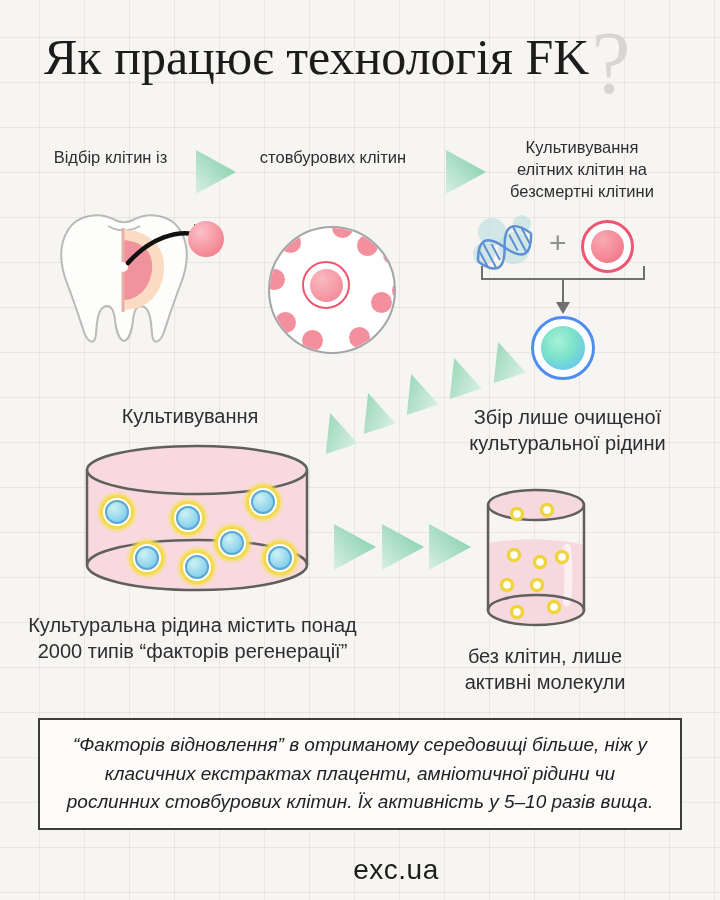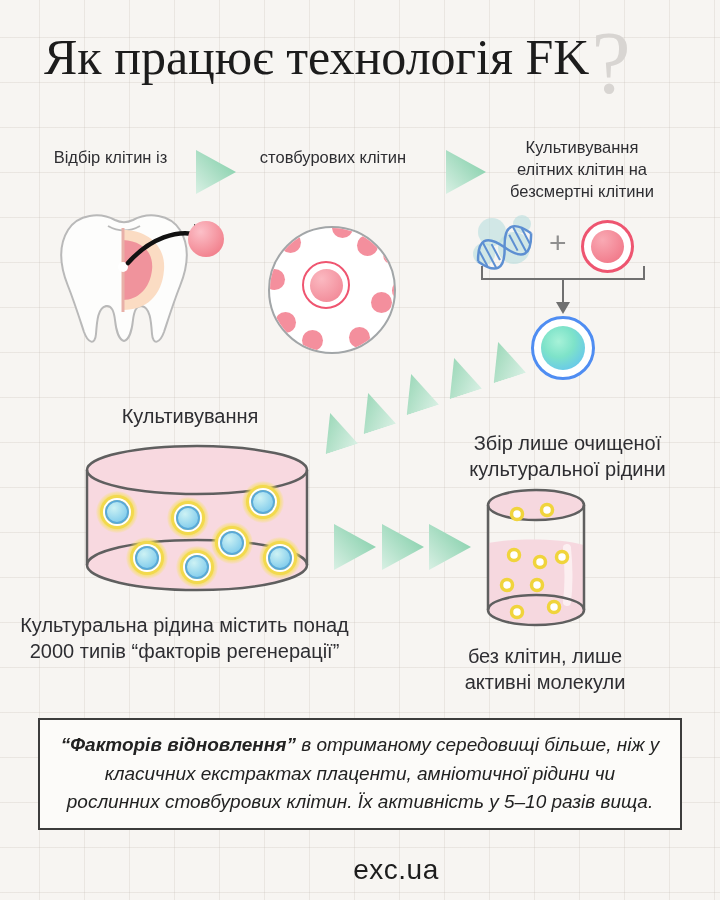--- a/index.html
+++ b/index.html
@@ -37,21 +37,21 @@
   .dishcell{width:42px;height:42px;border-radius:50%;
     background:radial-gradient(circle,#f9ec85 0 36%,#f6e15b 52%,rgba(246,225,91,0) 72%);
     display:flex;align-items:center;justify-content:center;}
   .dishcell .blue{width:20px;height:20px;border-radius:50%;
     background:radial-gradient(circle at 35% 30%,#cdf2f4,#6fc3ea);
     border:2px solid #5aa9d8;box-shadow:0 0 0 2px #ffffff,0 0 0 5px #f2d94e;}
   
   .callout{left:38px;top:718px;width:644px;height:112px;border:2px solid #3c3c3c;background:#fcfbf9;
     display:flex;align-items:center;justify-content:center;box-sizing:border-box;}
   .callout-text{width:600px;text-align:center;font-style:italic;font-size:19px;line-height:1.5;color:#222;}
-  .callout-text b{font-weight:700;}
+  .callout-text b{font-weight:400;}
   .footer{left:0;top:854px;width:720px;text-align:center;font-size:28px;font-weight:500;color:#1d1d1d;letter-spacing:.5px;padding-left:36px;}
 </style>
 </head>
 <body>
 
 <div class="canvas">
 
   <div class="abs title-row">
     <div class="title">Як працює технологія FK</div>
     <div class="qmark">?</div>
@@ -168,21 +168,21 @@
       <div class="blue"></div>
     </div>
   <div class="abs dishcell" style="left:259px;top:537px;">
       <div class="blue"></div>
     </div>
 
   <div class="abs tri-right" style="left:334px;top:524px;width:42px;height:46px;"></div>
   <div class="abs tri-right" style="left:382px;top:524px;width:42px;height:46px;"></div>
   <div class="abs tri-right" style="left:429px;top:524px;width:42px;height:46px;"></div>
 
-  <div class="abs small-label" style="left:450px;top:430px;width:235px;">
+  <div class="abs small-label" style="left:450px;top:404px;width:235px;">
     <span>Збір лише очищеної</span>
     <span>культуральної рідини</span>
   </div>
 
   <svg class="abs" style="left:479px;top:486px;" width="118" height="152" viewBox="0 0 118 152">
     <ellipse cx="57" cy="19" rx="48" ry="15" fill="#f6d8df"></ellipse>
     <path d="M9,57 C35,52 80,52 105,59 V124 A48,15 0 0 1 9,124 Z" fill="#f6d8df"></path>
     <path d="M88,62 C90,82 90,100 88,116" fill="none" stroke="#fdf3f5" stroke-width="8" stroke-linecap="round" opacity="0.85"></path>
     <ellipse cx="57" cy="19" rx="48" ry="15" fill="none" stroke="#5f5f5f" stroke-width="2.5"></ellipse>
     <ellipse cx="57" cy="124" rx="48" ry="15" fill="none" stroke="#5f5f5f" stroke-width="2.5"></ellipse>
@@ -194,21 +194,21 @@
       <circle cx="35" cy="69" r="5.5"></circle>
         <circle cx="61" cy="76" r="5.5"></circle>
       <circle cx="83" cy="71" r="5.5"></circle>
         <circle cx="28" cy="99" r="5.5"></circle>
       <circle cx="58" cy="99" r="5.5"></circle>
         <circle cx="38" cy="126" r="5.5"></circle>
       <circle cx="75" cy="121" r="5.5"></circle>
     </g>
   </svg>
 
-  <div class="abs small-label" style="left:12px;top:612px;width:345px;">
+  <div class="abs small-label" style="left:20px;top:612px;width:345px;">
     <span>Культуральна рідина містить понад</span>
     <span>2000 типів “факторів регенерації”</span>
   </div>
   <div class="abs small-label" style="left:440px;top:643px;width:210px;">
     <span>без клітин, лише</span>
     <span>активні молекули</span>
   </div>
 
   <div class="abs callout">
     <div class="callout-text">

